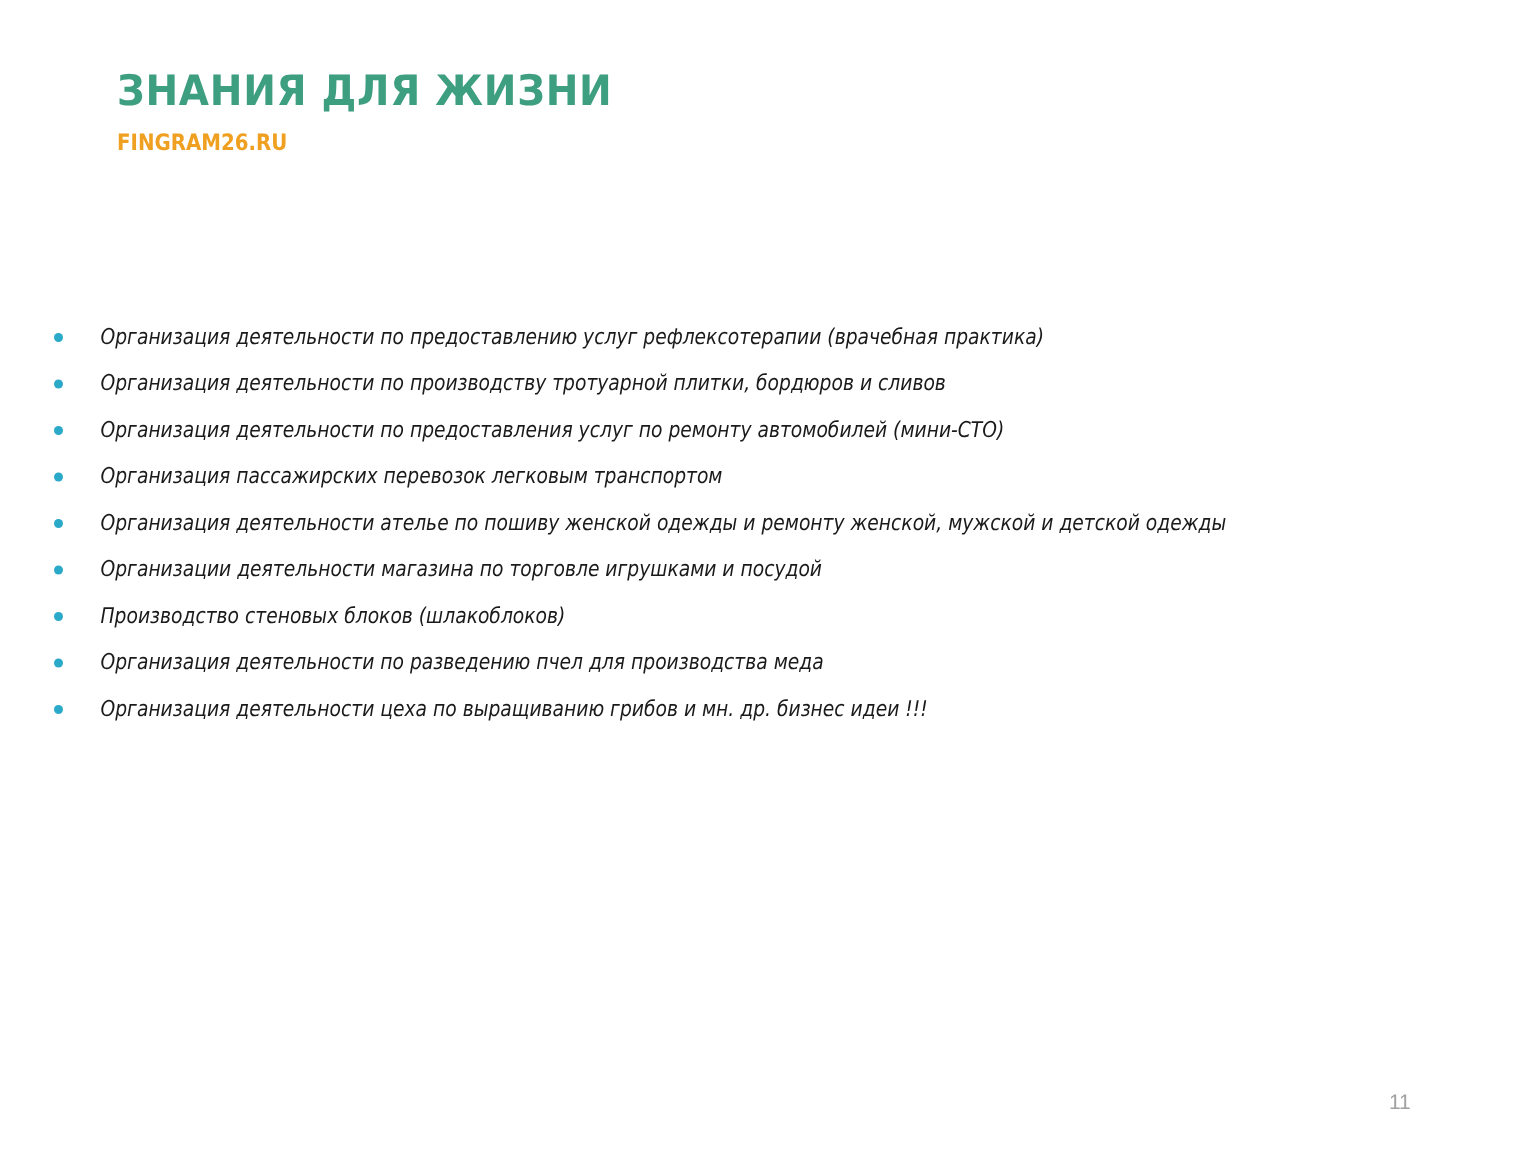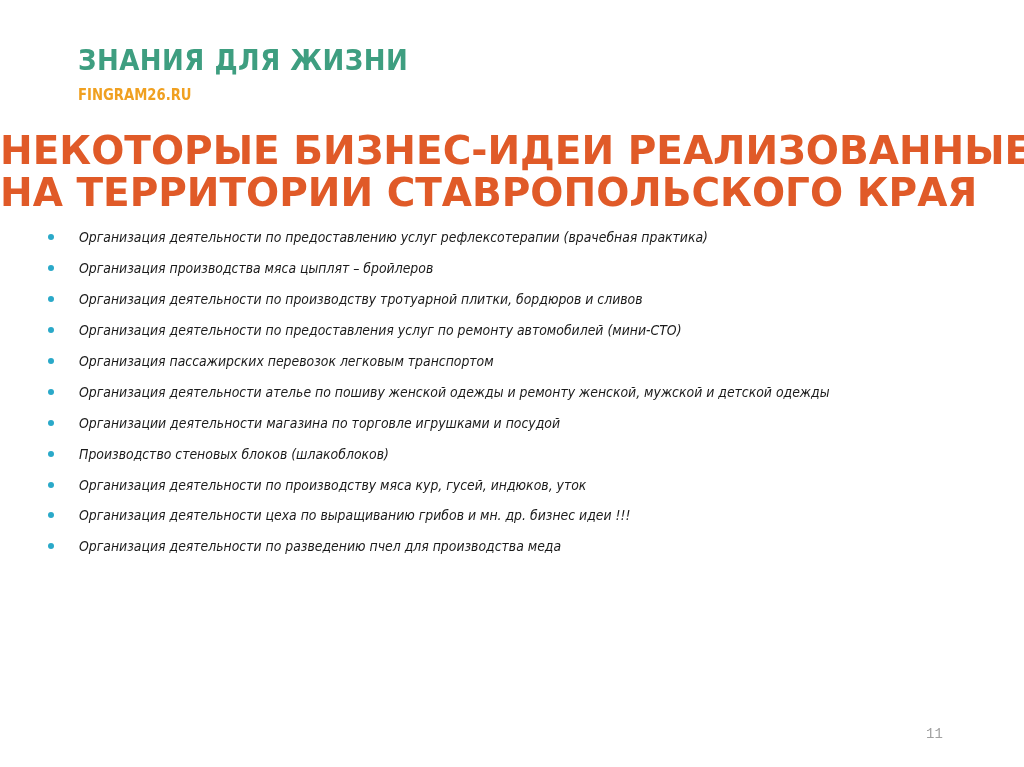--- a/index.html
+++ b/index.html
@@ -52,21 +52,21 @@
       color: #e05a28;
       font-family: "DejaVu Sans", sans-serif;
     }
     .main-title div {
       white-space: nowrap;
     }
     .ideas-list {
       position: absolute;
       left: 36px;
       top: 210px;
-      margin: 12px;
+      margin: 0;
       padding: 0;
       list-style: none;
     }
     .idea-item {
       position: relative;
       height: 30.9px;
       display: flex;
       align-items: center;
       white-space: nowrap;
     }
@@ -86,43 +86,35 @@
       transform: scaleX(0.86);
       transform-origin: left center;
       display: inline-block;
     }
     .page-number {
       position: absolute;
       left: 926px;
       top: 726px;
       font-size: 14px;
       color: #a0a0a0;
-      font-family: Liberation Mono, monospace;
+      font-family: Liberation Sans, sans-serif;
     }
   </style>
 </head>
 <body>
 
 <div class="slide">
   <div class="brand-title">ЗНАНИЯ ДЛЯ ЖИЗНИ</div>
   <div class="brand-url">FINGRAM26.RU</div>
 
-  <div class="main-title">
-    <div>НЕКОТОРЫЕ БИЗНЕС-ИДЕИ РЕАЛИЗОВАННЫЕ</div>
-    <div>НА ТЕРРИТОРИИ СТАВРОПОЛЬСКОГО КРАЯ</div>
-  </div>
 
   <ul class="ideas-list">
     <li class="idea-item">
         <span class="bullet"></span>
         <span class="idea-text">Организация деятельности по предоставлению услуг рефлексотерапии  (врачебная практика)</span>
-      </li>
-    <li class="idea-item">
-        <span class="bullet"></span>
-        <span class="idea-text">Организация производства  мяса цыплят – бройлеров</span>
       </li>
     <li class="idea-item">
         <span class="bullet"></span>
         <span class="idea-text">Организация деятельности по производству тротуарной плитки, бордюров и сливов</span>
       </li>
     <li class="idea-item">
         <span class="bullet"></span>
         <span class="idea-text">Организация деятельности по предоставления услуг по ремонту автомобилей (мини-СТО)</span>
       </li>
     <li class="idea-item">
@@ -136,26 +128,22 @@
     <li class="idea-item">
         <span class="bullet"></span>
         <span class="idea-text">Организации деятельности магазина по торговле игрушками и посудой</span>
       </li>
     <li class="idea-item">
         <span class="bullet"></span>
         <span class="idea-text">Производство стеновых блоков (шлакоблоков)</span>
       </li>
     <li class="idea-item">
         <span class="bullet"></span>
-        <span class="idea-text">Организация деятельности по производству мяса кур, гусей, индюков, уток</span>
+        <span class="idea-text">Организация деятельности по разведению пчел для производства меда</span>
       </li>
     <li class="idea-item">
         <span class="bullet"></span>
         <span class="idea-text">Организация деятельности цеха по выращиванию грибов  и  мн. др. бизнес идеи !!!</span>
-      </li>
-    <li class="idea-item">
-        <span class="bullet"></span>
-        <span class="idea-text">Организация деятельности по разведению пчел для производства меда</span>
       </li>
   </ul>
 
   <div class="page-number">11</div>
 </div>
 
 </body></html>

